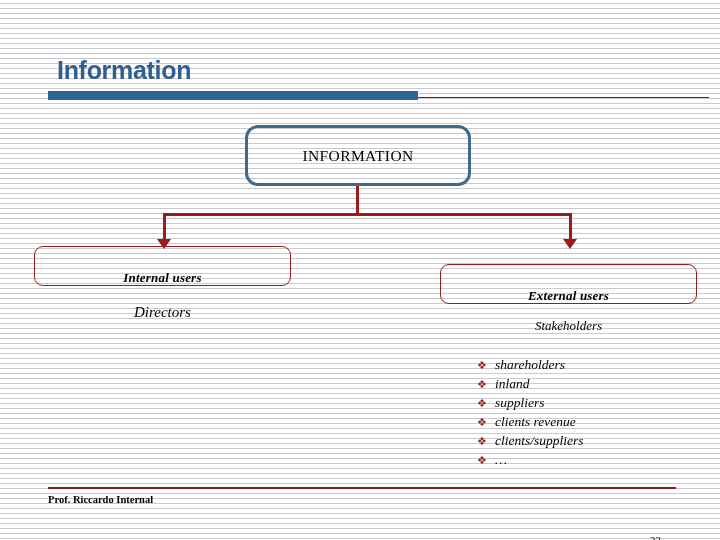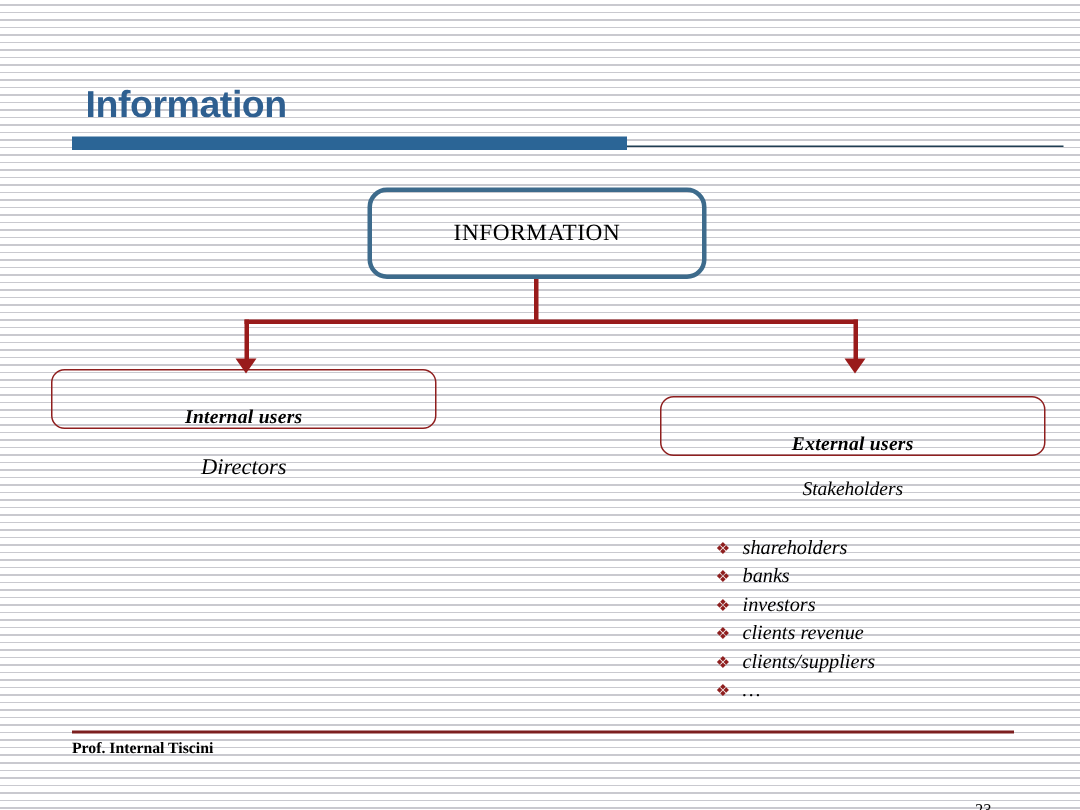--- a/index.html
+++ b/index.html
@@ -281,37 +281,37 @@
   </div>
   <div id="stakeholders-heading">Stakeholders</div>
 
   <ul id="stakeholder-list">
     <li>
       <span class="bullet">❖</span>
       <span class="text">shareholders</span>
     </li>
     <li>
       <span class="bullet">❖</span>
-      <span class="text">banks</span>
-    </li>
-    <li>
-      <span class="bullet">❖</span>
-      <span class="text">investors</span>
+      <span class="text">inland</span>
+    </li>
+    <li>
+      <span class="bullet">❖</span>
+      <span class="text">suppliers</span>
     </li>
     <li>
       <span class="bullet">❖</span>
       <span class="text">clients revenue</span>
     </li>
     <li>
       <span class="bullet">❖</span>
       <span class="text">clients/suppliers</span>
     </li>
     <li>
       <span class="bullet">❖</span>
       <span class="text">…</span>
     </li>
   </ul>
 
   <div id="footer-rule"></div>
-  <div id="footer-author">Prof. Internal Tiscini</div>
+  <div id="footer-author">Prof. Riccardo Internal</div>
   <div id="footer-page">23</div>
 
 </div>
 
 </body></html>

